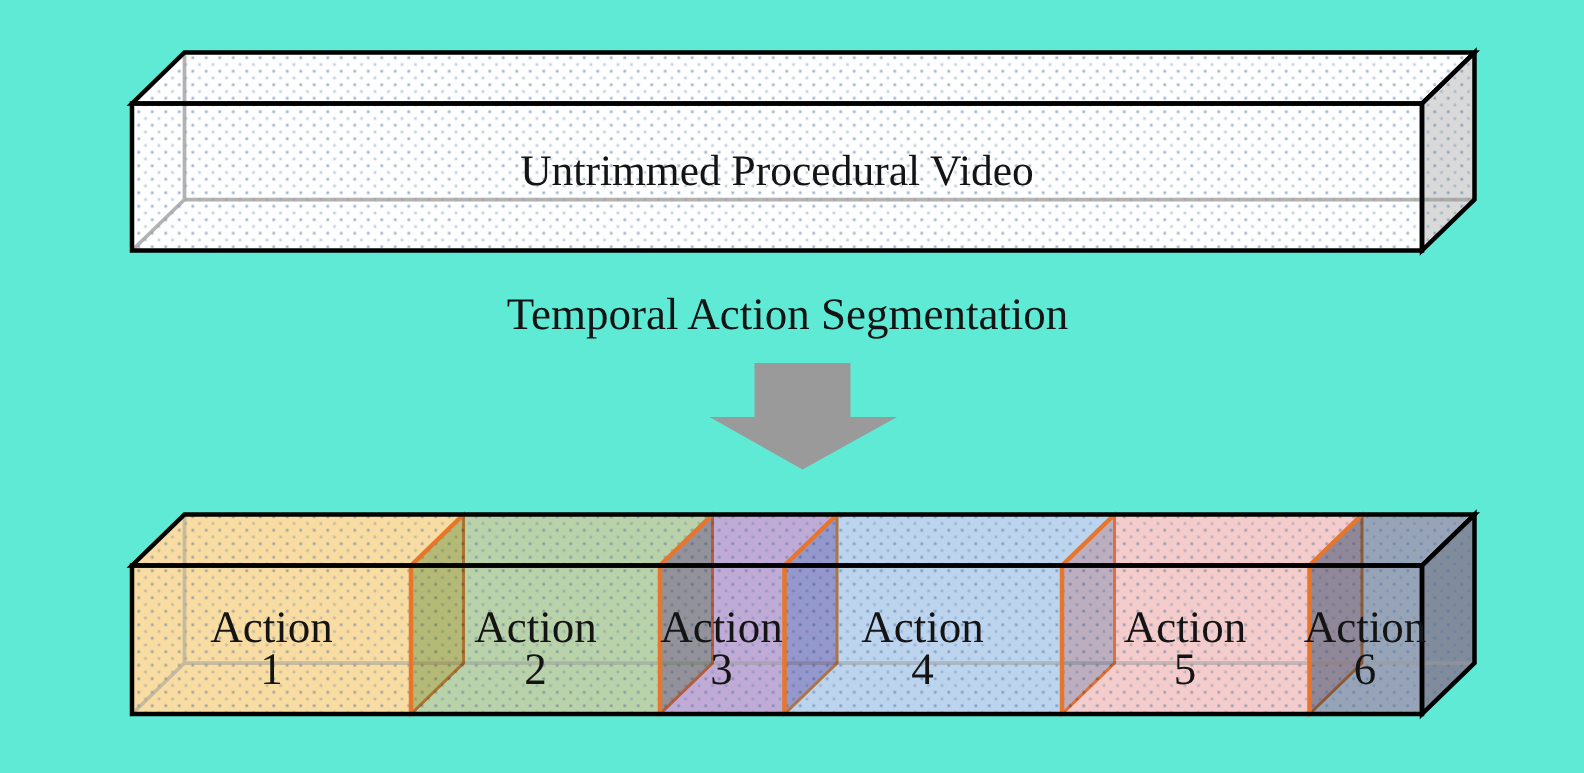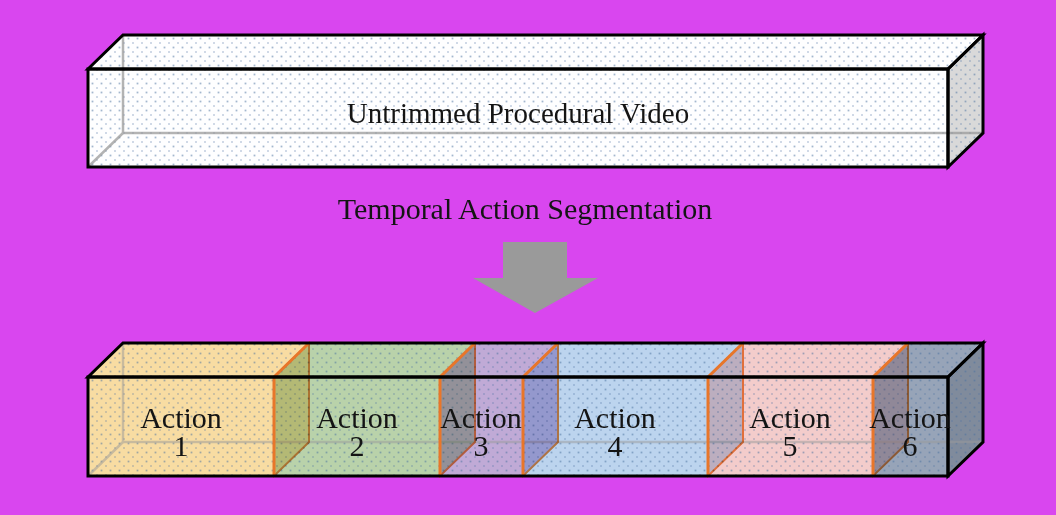--- a/index.html
+++ b/index.html
@@ -1,16 +1,16 @@
 <!DOCTYPE html>
 <html><head>
 <meta charset="utf-8">
 <style>
   html,body{margin:0;padding:0;background:#ffffff;}
-  .canvas{position:relative;width:1056px;height:515px;background:#d946ef;overflow:hidden;}
+  .canvas{position:relative;width:1056px;height:515px;background:#5eead4;overflow:hidden;}
   svg{display:block;isolation:isolate;}
   .serif-text{font-family:"Liberation Serif","DejaVu Serif",serif;}
   .section-plane{mix-blend-mode:multiply;opacity:0.85;}
 </style>
 </head>
 <body>
 
 <div class="canvas">
 <svg width="1056" height="515" viewBox="0 0 1056 515">
   <defs>

